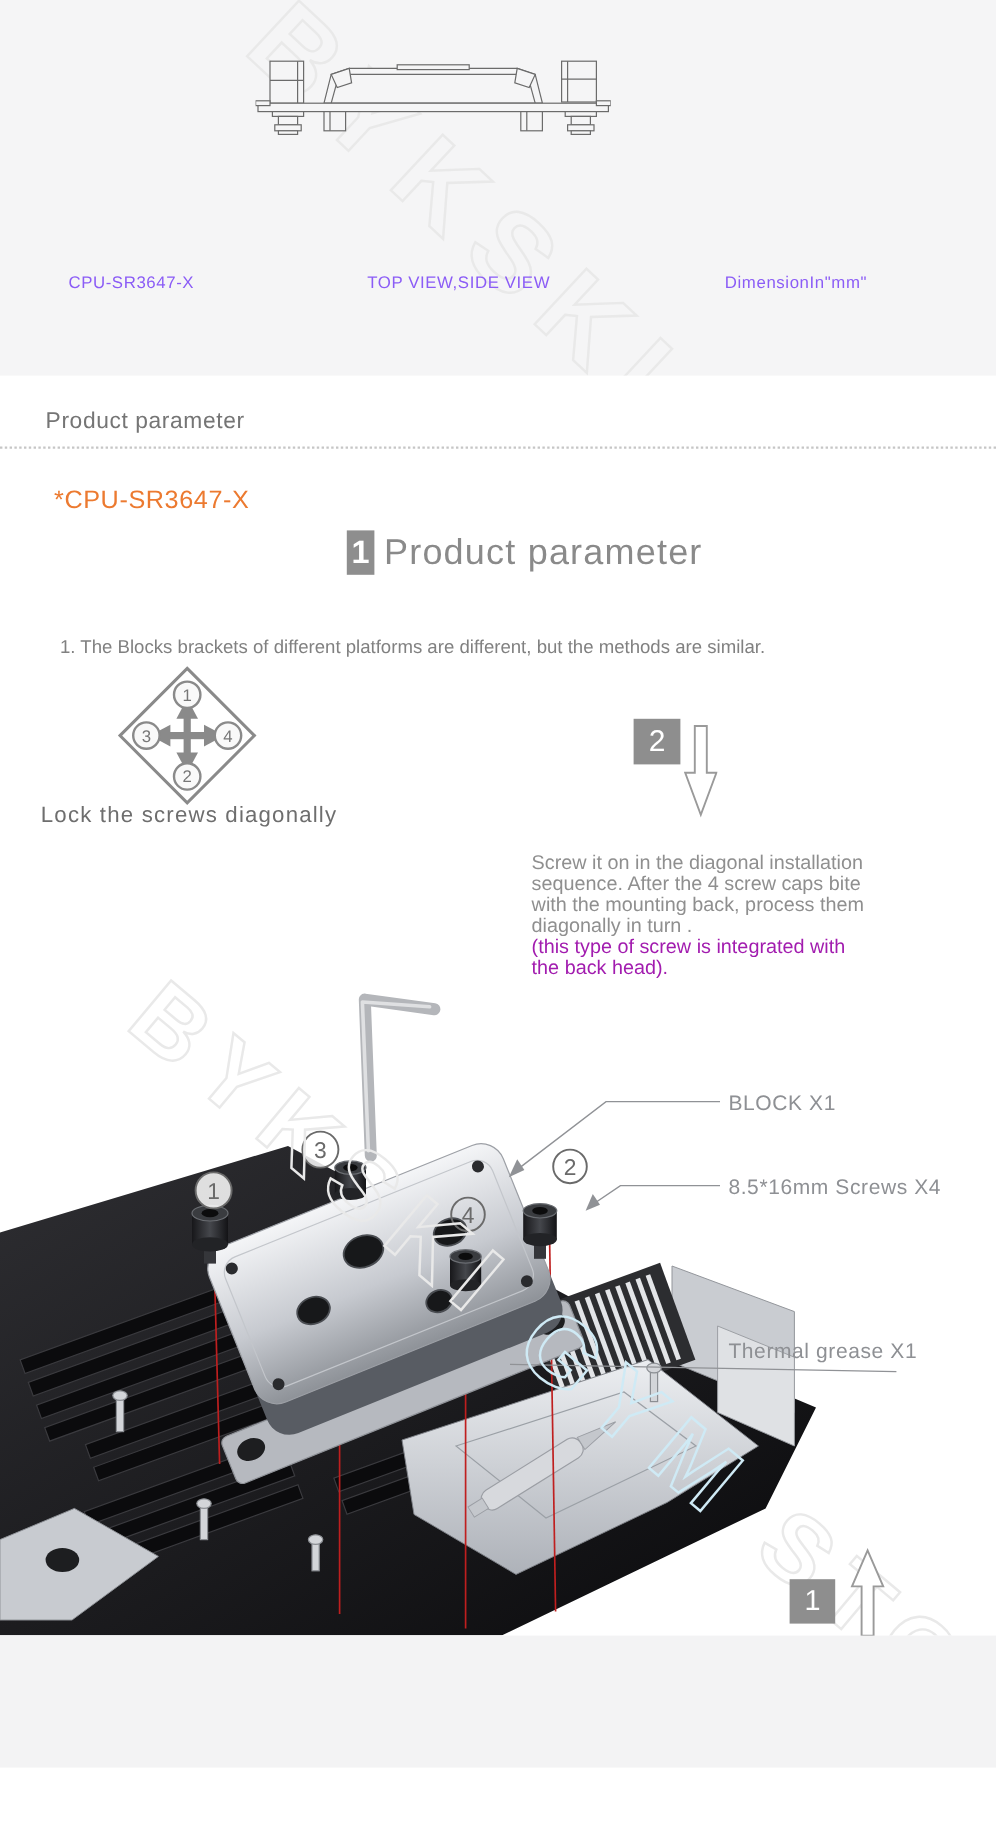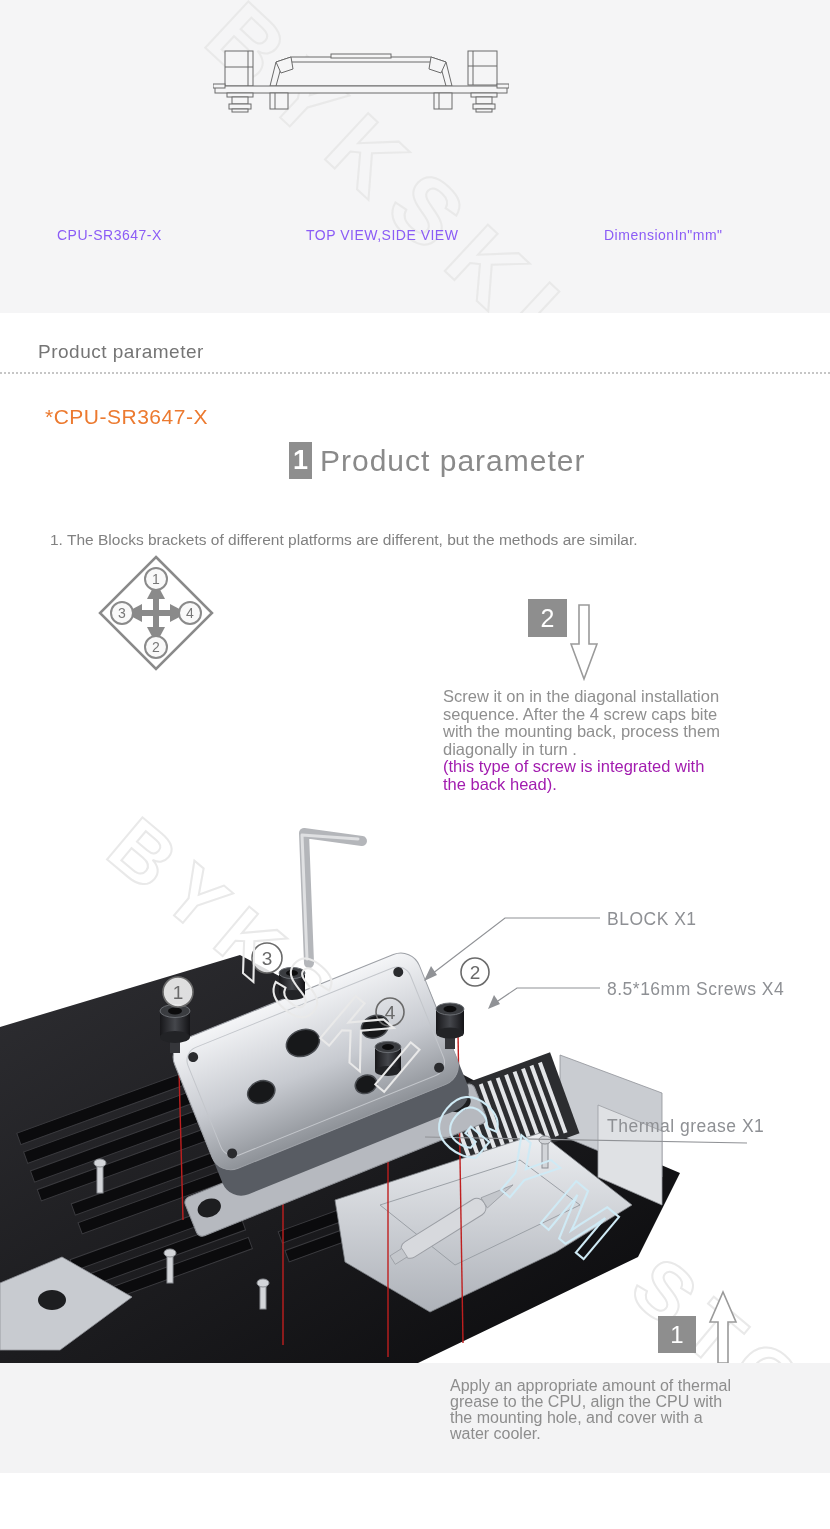--- a/index.html
+++ b/index.html
@@ -25,21 +25,21 @@
   .num-box-lg{width:23px;height:37px;font-size:27px;font-weight:bold;}
   .param-head .t{margin-left:8px;font-size:30px;color:#8a8a8a;letter-spacing:1px;}
   
   .notes{left:50px;top:491px;width:726px;color:#818181;font-size:15.5px;line-height:17.8px;margin-top:40px;}
   .note{padding-left:19px;text-indent:-19px;}
   
   .diamond-cap{left:34px;top:668px;font-size:18.5px;color:#6e6e6e;letter-spacing:1px;}
   
   .step2-box{left:528px;top:599px;width:39px;height:38px;font-size:25px;}
   .step1-box{left:658px;top:1316px;width:38px;height:37px;font-size:24px;}
-  .step2-text{left:443px;top:688px;font-size:16.5px;line-height:17.6px;color:#8f8f8f;white-space:nowrap;}
+  .step2-text{left:443px;top:711px;font-size:16.5px;line-height:17.6px;color:#8f8f8f;white-space:nowrap;}
   .step2-text .red{color:#a21caf;}
   
   .render-wrap{left:0;top:805px;width:830px;height:558px;overflow:hidden;}
   
   .band{left:0;top:1363px;width:830px;height:110px;background:#f3f3f4;}
   .step1-text{left:450px;top:1378px;font-size:16px;line-height:16px;color:#8d8d8d;white-space:nowrap;}
   svg text{font-family:"Liberation Sans",sans-serif;}
 </style>
 </head>
 <body>
@@ -127,20 +127,21 @@
       <circle cx="27" cy="61" r="11"></circle>
       <circle cx="95" cy="61" r="11"></circle>
     </g>
     <g fill="#777777" font-size="14" text-anchor="middle">
       <text x="61" y="32">1</text>
       <text x="61" y="100">2</text>
       <text x="27" y="66">3</text>
       <text x="95" y="66">4</text>
     </g>
   </svg>
+  <div class="abs diamond-cap">Lock the screws diagonally</div>
 
   <div class="abs num-box step2-box">2</div>
   <svg class="abs" style="left:570px;top:604px;" width="28" height="78" viewBox="0 0 28 78">
     <polygon points="9,1 19,1 19,40 27,40 14,75 1,40 9,40" fill="#ffffff" stroke="#9a9a9a" stroke-width="1.6"></polygon>
   </svg>
   <div class="abs step2-text">
     <div>Screw it on in the diagonal installation</div>
     <div>sequence. After the 4 screw caps bite</div>
     <div>with the mounting back, process them</div>
     <div>diagonally in turn .</div>
@@ -339,20 +340,14 @@
       </g>
     </svg>
   </div>
 
   <div class="abs num-box step1-box">1</div>
   <svg class="abs" style="left:708px;top:1290px;" width="30" height="74" viewBox="0 0 30 74">
     <polygon points="10,73 20,73 20,32 28,32 15,2 2,32 10,32" fill="#ffffff" stroke="#9a9a9a" stroke-width="1.6"></polygon>
   </svg>
 
   <div class="abs band"></div>
-  <div class="abs step1-text">
-    <div>Apply an appropriate amount of thermal</div>
-    <div>grease to the CPU, align the CPU with</div>
-    <div>the mounting hole, and cover with a</div>
-    <div>water cooler.</div>
-  </div>
 
 </div>
 
 </body></html>

